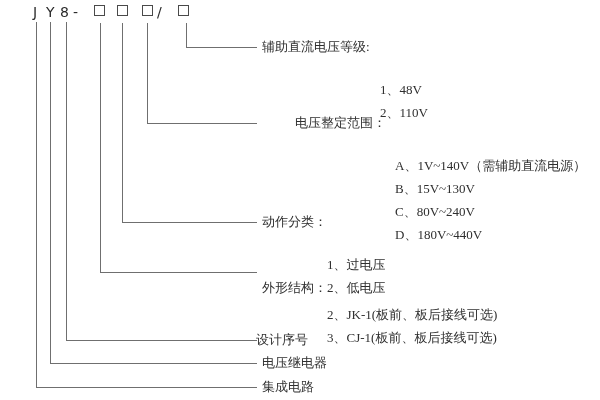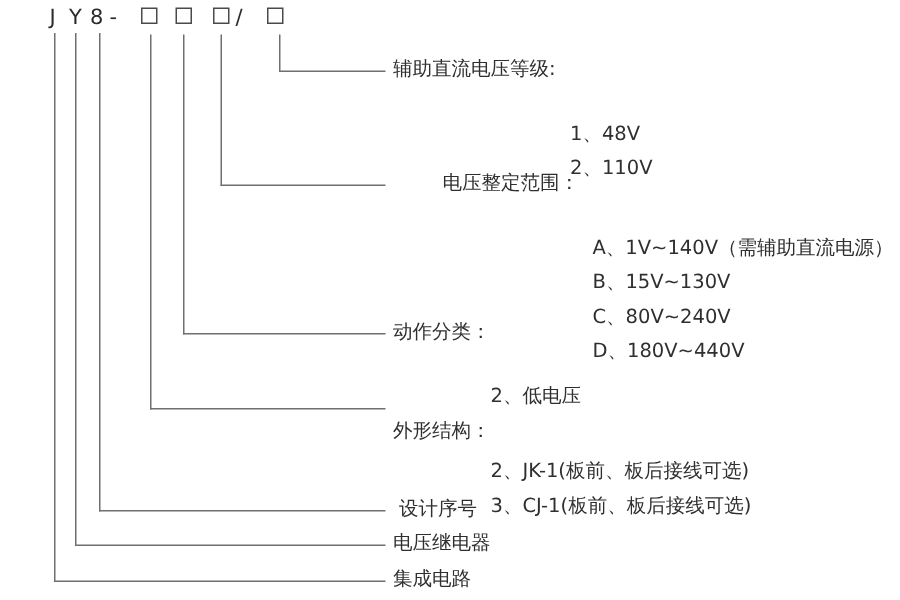--- a/index.html
+++ b/index.html
@@ -38,20 +38,21 @@
   }
   
   .legend-block {
     position: absolute;
     display: flex;
     align-items: flex-start;
     font-size: 13px;
     line-height: 23px;
     white-space: nowrap;
     color: #2f2f2f;
+    font-family: Liberation Serif, serif;
   }
   .legend-label { flex: 0 0 auto; }
   .legend-options { flex: 0 0 auto; margin-top: 43px; }
   .legend-option { height: 23px; }
 </style>
 </head>
 <body>
 
 <div class="diagram">
   <div id="model-row">
@@ -87,31 +88,32 @@
         <span class="legend-options">
           <div class="legend-option">A、1V~140V（需辅助直流电源）</div>
           <div class="legend-option">B、15V~130V</div>
           <div class="legend-option">C、80V~240V</div>
           <div class="legend-option">D、180V~440V</div>
         </span>
       </div>
       <div class="legend-block" style="left: 262px; top: 210px;">
         <span class="legend-label" style="min-width: 56px;">动作分类：</span>
         <span class="legend-options">
+          <div class="legend-option">1、过电压</div>
           <div class="legend-option">2、低电压</div>
         </span>
       </div>
       <div class="legend-block" style="left: 262px; top: 260px;">
         <span class="legend-label" style="min-width: 56px; margin-top: 16px;">外形结构：</span>
         <span class="legend-options">
           <div class="legend-option">2、JK-1(板前、板后接线可选)</div>
           <div class="legend-option">3、CJ-1(板前、板后接线可选)</div>
         </span>
       </div>
-      <div class="legend-block" style="left: 266px; top: 328px;">
+      <div class="legend-block" style="left: 256px; top: 328px;">
         <span class="legend-label">设计序号</span>
       </div>
       <div class="legend-block" style="left: 262px; top: 351px;">
         <span class="legend-label">电压继电器</span>
       </div>
       <div class="legend-block" style="left: 262px; top: 375px;">
         <span class="legend-label">集成电路</span>
       </div>
     </div>
 </div>

